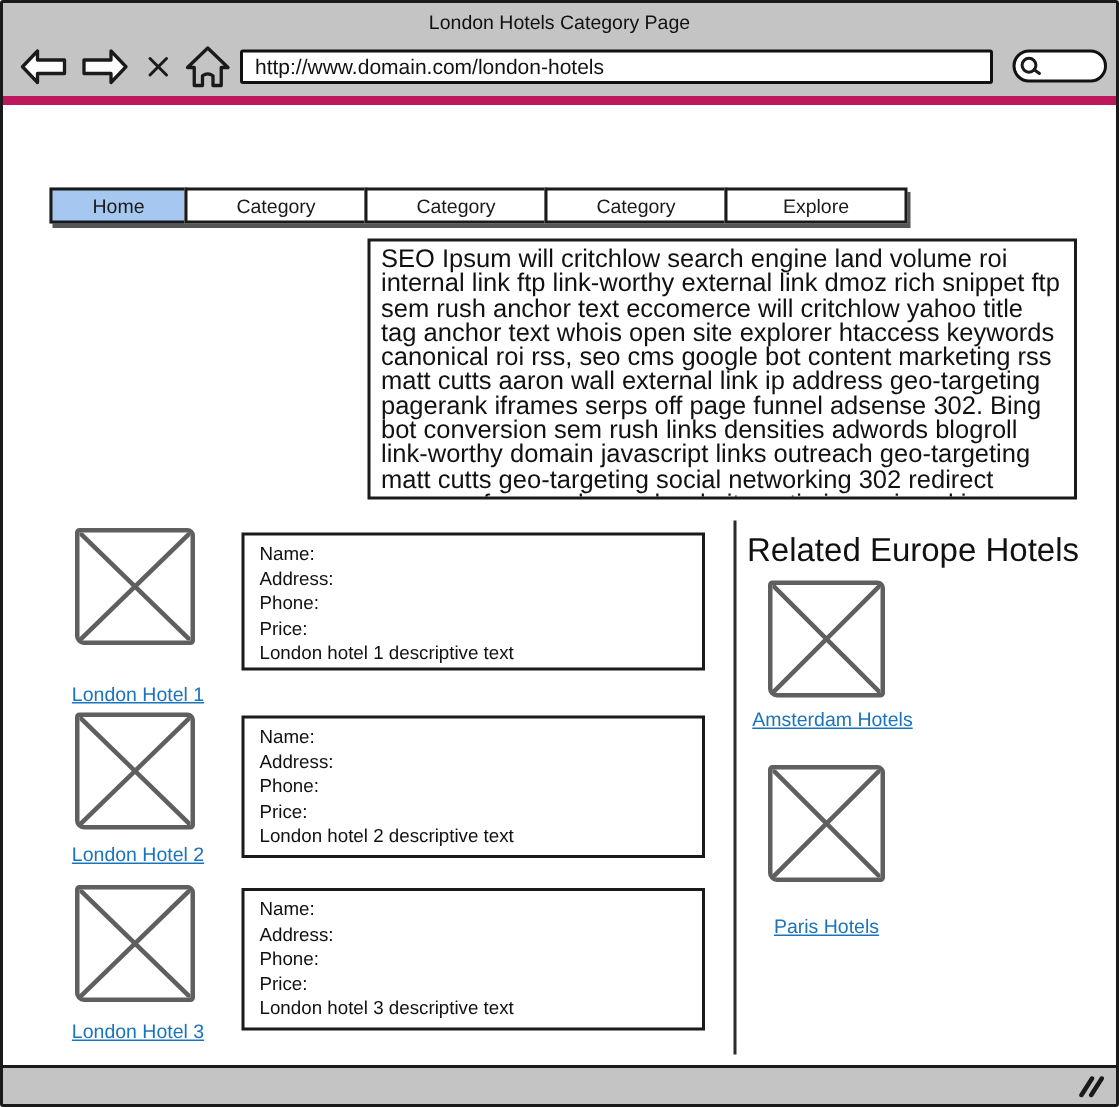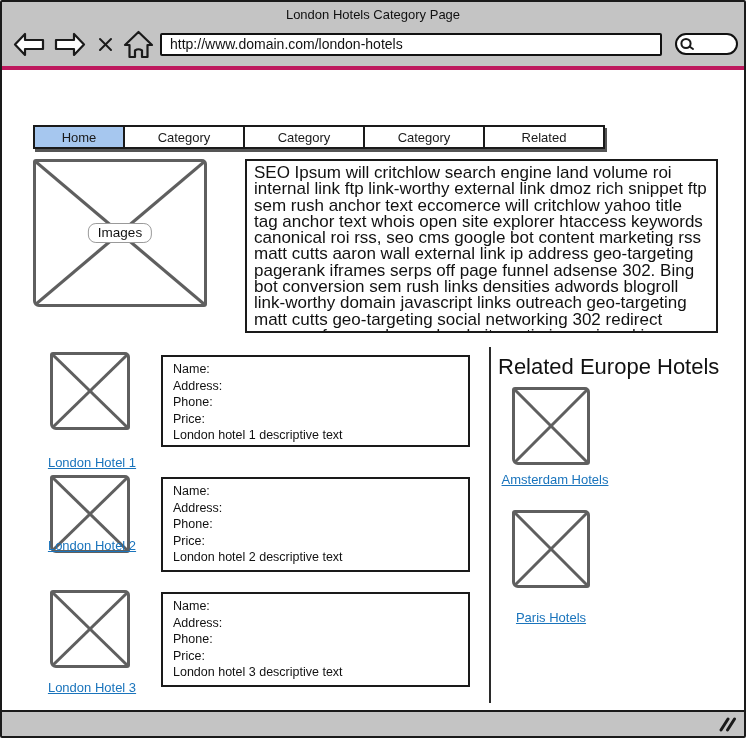--- a/index.html
+++ b/index.html
@@ -15,21 +15,21 @@
     border: 2px solid #1a1a1a;
     border-radius: 2px;
     background: #fff;
     overflow: hidden;
   }
   
   .chrome {
     position: absolute; top: 0; left: 0; right: 0;
     height: 68px;
     background: #c4c4c4;
-    border-bottom: 4px solid #be185d;
+    border-bottom: 6px solid #be185d;
   }
   .window-title {
     text-align: center;
     padding-top: 5px;
     font-size: 13px;
     color: #111;
   }
   .toolbar {
     position: absolute; left: 10px; right: 6px; top: 23px; height: 38px;
     display: flex; align-items: center;
@@ -190,30 +190,23 @@
     </div>
   </div>
 
   <div class="content">
 
     <div class="tabbar">
       <div class="tab selected">Home</div>
       <div class="tab">Category</div>
       <div class="tab">Category</div>
       <div class="tab">Category</div>
-      <div class="tab">Related</div>
-    </div>
-
-    <div class="placeholder" style="left:31px; top:89px; width:174px; height:148px;">
-      <svg viewBox="0 0 100 100" preserveAspectRatio="none">
-        <line x1="0" y1="0" x2="100" y2="100" stroke="#5f5f5f" stroke-width="3.2" vector-effect="non-scaling-stroke"></line>
-        <line x1="100" y1="0" x2="0" y2="100" stroke="#5f5f5f" stroke-width="3.2" vector-effect="non-scaling-stroke"></line>
-      </svg>
-      <span class="img-label">Images</span>
-    </div>
+      <div class="tab">Explore</div>
+    </div>
+
 
     <div class="seo-box">SEO Ipsum will critchlow search engine land volume roi internal link ftp link-worthy external link dmoz rich snippet ftp sem rush anchor text eccomerce will critchlow yahoo title tag anchor text whois open site explorer htaccess keywords canonical roi rss, seo cms google bot content marketing rss matt cutts aaron wall external link ip address geo-targeting pagerank iframes serps off page funnel adsense 302. Bing bot conversion sem rush links densities adwords blogroll link-worthy domain javascript links outreach geo-targeting matt cutts geo-targeting social networking 302 redirect vanessa fox crawl speed website optimizer roi cookie serps shortail, browser whois wil reynolds search engine land yahoo roi 404 jane copland rss 301 404 validation geo-targeting copyright search engine land internal</div>
 
     <div class="placeholder" style="left:48px; top:282px; width:80px; height:78px;">
       <svg viewBox="0 0 100 100" preserveAspectRatio="none">
         <line x1="0" y1="0" x2="100" y2="100" stroke="#5f5f5f" stroke-width="3" vector-effect="non-scaling-stroke"></line>
         <line x1="100" y1="0" x2="0" y2="100" stroke="#5f5f5f" stroke-width="3" vector-effect="non-scaling-stroke"></line>
       </svg>
     </div>
     <a class="wf-link" style="left:40px; top:367px; width:100px;margin-top:18px;">London Hotel 1</a>
@@ -222,21 +215,21 @@
 Phone:
 Price:
 London hotel 1 descriptive text</div>
 
     <div class="placeholder" style="left:48px; top:405px; width:80px; height:78px;">
       <svg viewBox="0 0 100 100" preserveAspectRatio="none">
         <line x1="0" y1="0" x2="100" y2="100" stroke="#5f5f5f" stroke-width="3" vector-effect="non-scaling-stroke"></line>
         <line x1="100" y1="0" x2="0" y2="100" stroke="#5f5f5f" stroke-width="3" vector-effect="non-scaling-stroke"></line>
       </svg>
     </div>
-    <a class="wf-link" style="left:40px; top:468px; width:100px;">London Hotel 2</a>
+    <a class="wf-link" style="left:40px; top:492px; width:100px;">London Hotel 2</a>
     <div class="info-box" style="top:407px; height:95px;">Name:
 Address:
 Phone:
 Price:
 London hotel 2 descriptive text</div>
 
     <div class="placeholder" style="left:48px; top:520px; width:80px; height:78px;">
       <svg viewBox="0 0 100 100" preserveAspectRatio="none">
         <line x1="0" y1="0" x2="100" y2="100" stroke="#5f5f5f" stroke-width="3" vector-effect="non-scaling-stroke"></line>
         <line x1="100" y1="0" x2="0" y2="100" stroke="#5f5f5f" stroke-width="3" vector-effect="non-scaling-stroke"></line>

